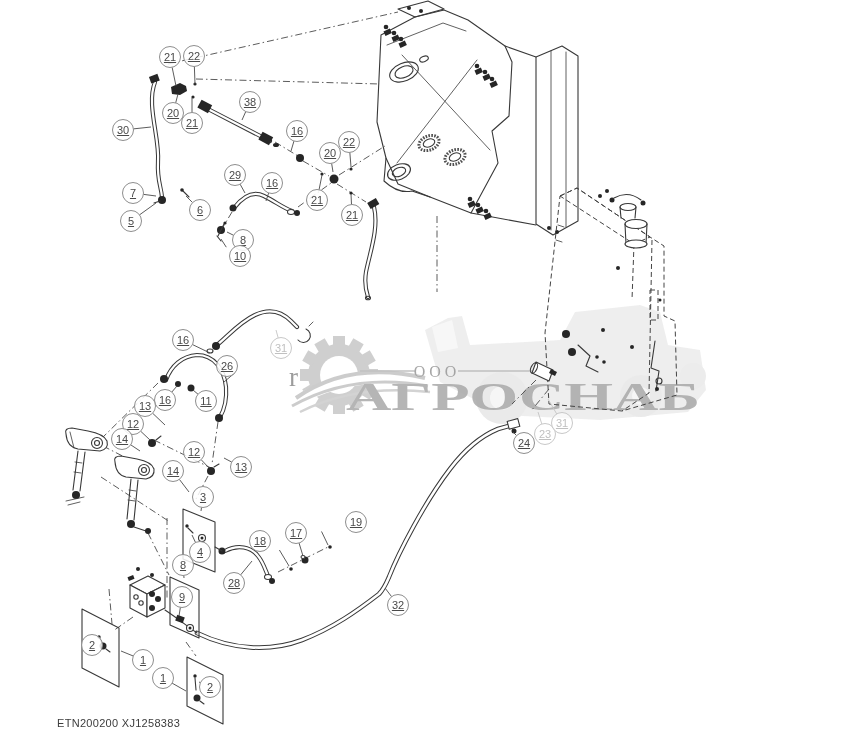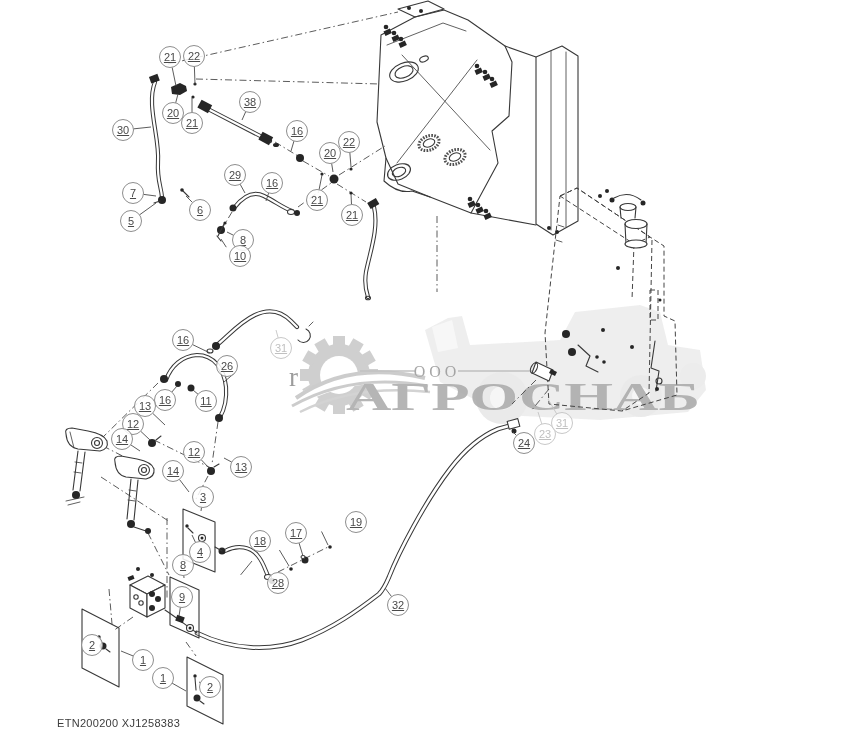--- a/index.html
+++ b/index.html
@@ -403,21 +403,21 @@
       <div class="callout" style="left: 194px; top: 452px;">12</div>
       <div class="callout" style="left: 241px; top: 467px;">13</div>
       <div class="callout" style="left: 173px; top: 471px;">14</div>
       <div class="callout" style="left: 203px; top: 497px;">3</div>
       <div class="callout" style="left: 200px; top: 552px;">4</div>
       <div class="callout" style="left: 183px; top: 565px;">8</div>
       <div class="callout" style="left: 182px; top: 597px;">9</div>
       <div class="callout" style="left: 260px; top: 541px;">18</div>
       <div class="callout" style="left: 296px; top: 533px;">17</div>
       <div class="callout" style="left: 317px; top: 522px; margin-left: 39px;">19</div>
-      <div class="callout" style="left: 234px; top: 583px; margin-left: 44px;">28</div>
+      <div class="callout" style="left: 234px; top: 583px;">28</div>
       <div class="callout" style="left: 143px; top: 660px;">1</div>
       <div class="callout" style="left: 92px; top: 645px;">2</div>
       <div class="callout" style="left: 163px; top: 678px;">1</div>
       <div class="callout" style="left: 210px; top: 687px;">2</div>
       <div class="callout" style="left: 398px; top: 605px;">32</div>
       <div class="callout" style="left: 524px; top: 443px;">24</div>
       <div class="callout dim" style="left: 545px; top: 434px;">23</div>
       <div class="callout dim" style="left: 562px; top: 423px;">31</div>
     </div>
 

